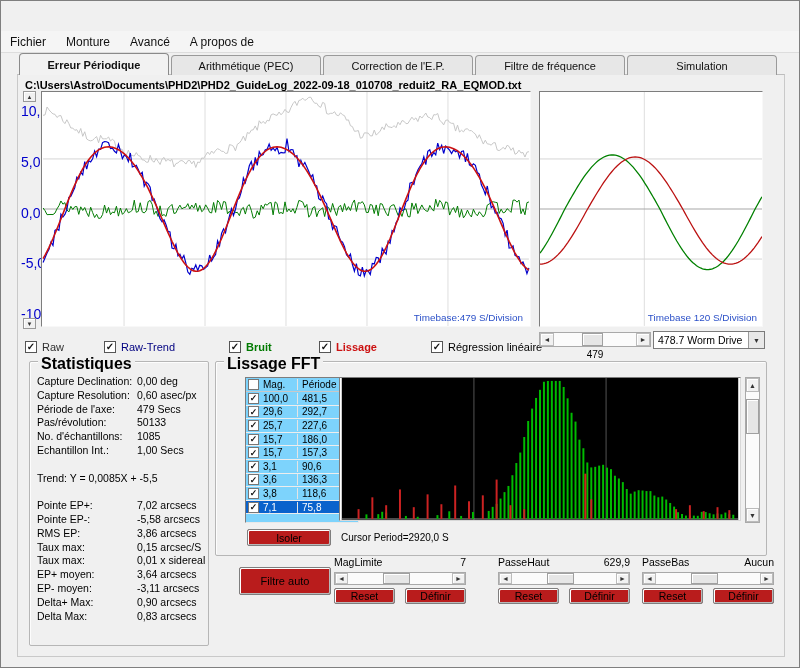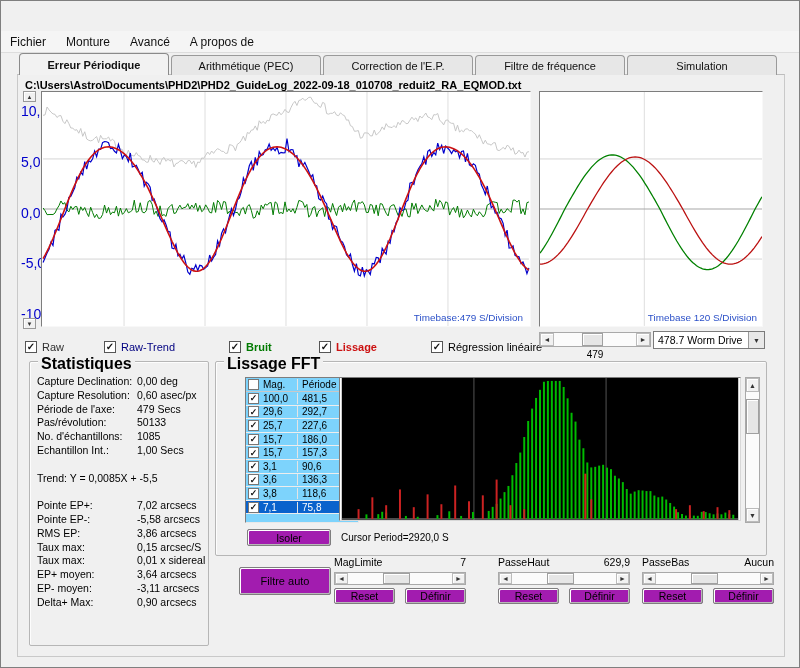--- a/index.html
+++ b/index.html
@@ -66,21 +66,21 @@
   .stat-value { flex:0 0 auto; }
 
   .fft-table { position:absolute; left:236px; top:376px; width:114px; height:146px; background:#7dd3fc; border:1px solid; border-color:#7d7d7d #e8e8e8 #e8e8e8 #7d7d7d; overflow:hidden; font-size:10px;margin-left:8px; }
   .fft-row { display:flex; align-items:center; height:13.6px; border-bottom:1px solid #ededed; }
   .fft-row.fft-head { height:14px; border-bottom:1px solid #c8c8c8; }
   .fft-cb { width:11px; height:11px; background:#fff; border:1px solid #777; margin:0 2px; display:flex; align-items:center; justify-content:center; font-size:9px; font-weight:bold; color:#111; flex:0 0 auto; }
   .fft-mag { width:37px; padding-left:2px; border-right:1px solid #e4e4e4; }
   .fft-per { flex:1; padding-left:4px; }
   .fft-row.selected { background:#0a62cc; color:#fff; }
 
-  .btn { background:#a21caf; border:1px solid #7e7e7e; border-radius:2px; box-shadow:inset 1px 1px 0 #fff, inset -1px -1px 0 #b8b8b8; font-family:"Liberation Sans", sans-serif; font-size:10.5px; color:#000; }
+  .btn { background:#b91c1c; border:1px solid #7e7e7e; border-radius:2px; box-shadow:inset 1px 1px 0 #fff, inset -1px -1px 0 #b8b8b8; font-family:"Liberation Sans", sans-serif; font-size:10.5px; color:#000; }
   #isolerBtn { position:absolute; left:246px; top:528px; width:84px; height:17px; }
   .cursor-text { position:absolute; left:340px; top:531px; font-size:10px; color:#000; }
   #filtreAutoBtn { position:absolute; left:238px; top:566px; width:92px; height:28px; font-size:11px; }
 
   .bc-group { position:absolute; width:132px; }
   .bc-labels { display:flex; justify-content:space-between; font-size:10.5px; height:14px; color:#000; }
   .bc-btns { display:flex; justify-content:space-between; margin-top:3px; }
   .bc-btn { width:61px; height:16px; }
 </style>
 </head>
@@ -215,20 +215,24 @@
           <span class="stat-label">EP+ moyen:</span>
           <span class="stat-value">3,64 arcsecs</span>
         </div>
         <div class="stat-row">
           <span class="stat-label">EP- moyen:</span>
           <span class="stat-value">-3,11 arcsecs</span>
         </div>
         <div class="stat-row">
           <span class="stat-label">Delta+ Max:</span>
           <span class="stat-value">0,90 arcsecs</span>
+        </div>
+        <div class="stat-row">
+          <span class="stat-label">Delta Max:</span>
+          <span class="stat-value">0,83 arcsecs</span>
         </div>
       </div>
   </div>
 
   <div class="groupbox" id="fftBox">
     <span class="gb-title">Lissage FFT</span>
   </div>
 
   <div class="fft-table" id="fftTable">
       <div class="fft-row fft-head">

